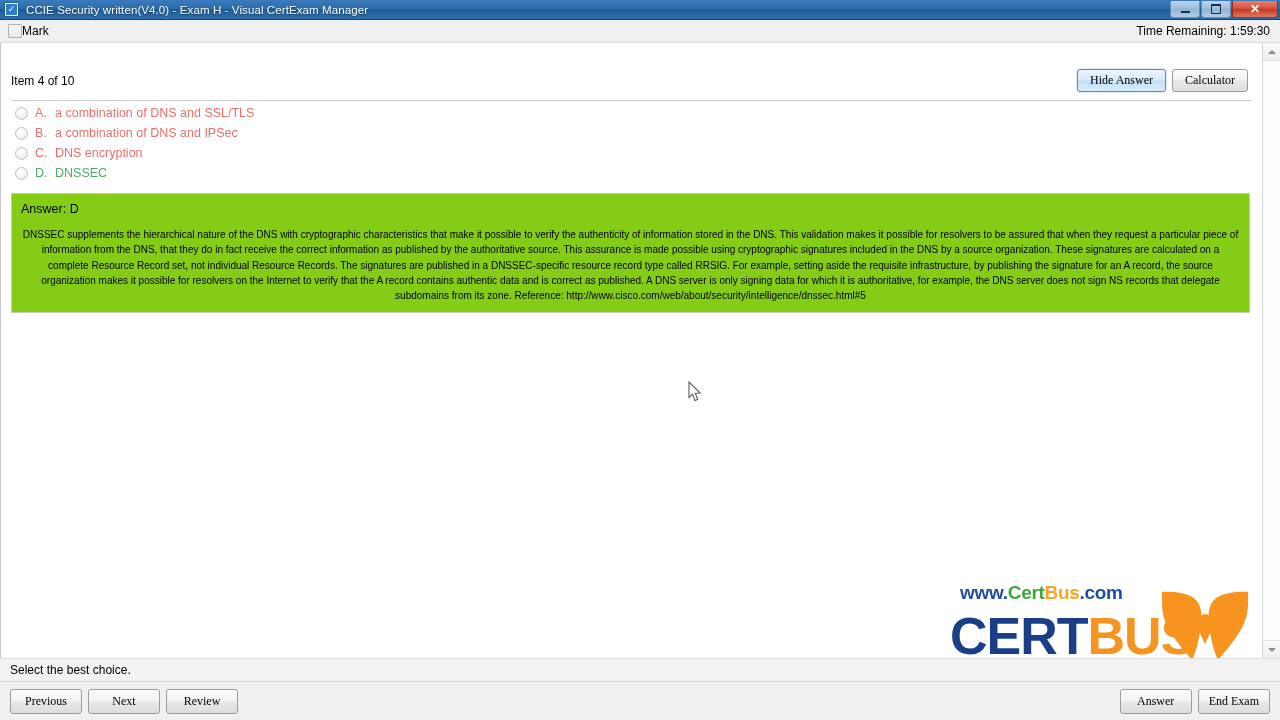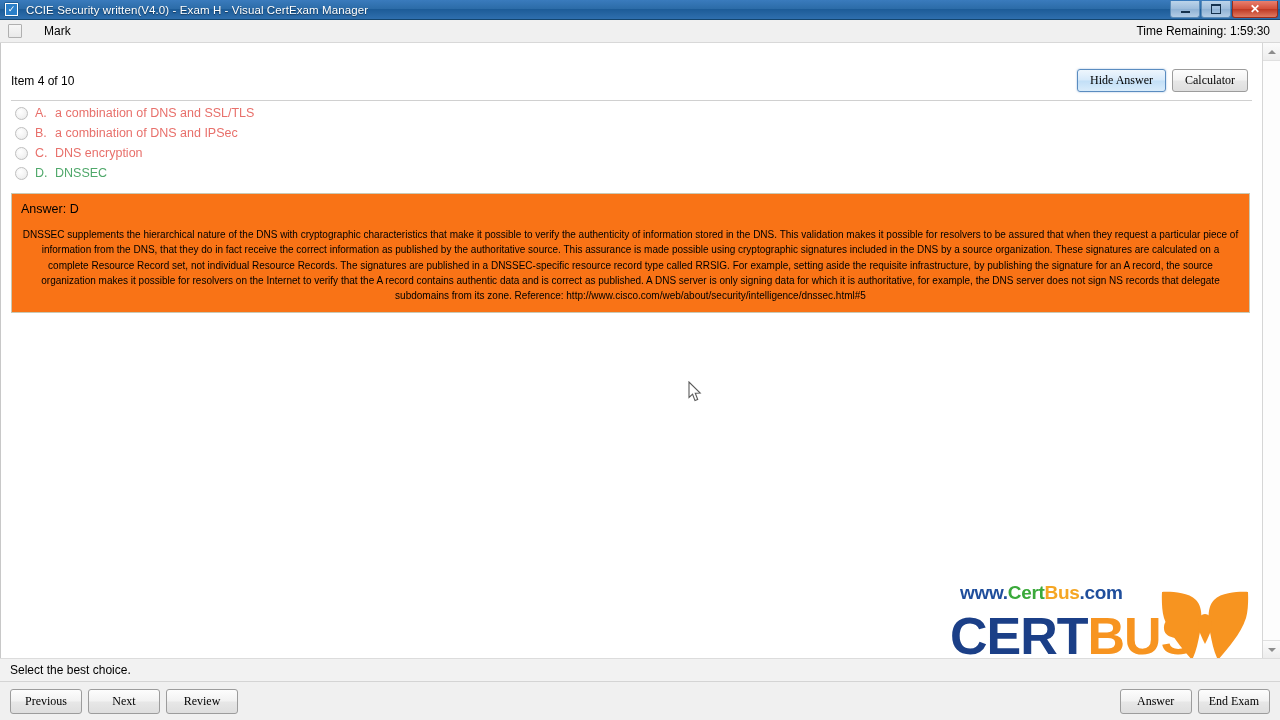--- a/index.html
+++ b/index.html
@@ -109,21 +109,21 @@
     background: #f0f0f0;
     display: flex;
     align-items: center;
     padding: 0 8px;
     flex: 0 0 auto;
     position: relative;
   }
   .mark-check-wrap {
     display: flex;
     align-items: center;
-    gap: 22px;
+    gap: 0;
   }
   .checkbox {
     width: 12px; height: 12px;
     border: 1px solid #b0b0b0;
     background: linear-gradient(to bottom, #f7f7f7, #e9e9e9);
     border-radius: 1px;
     display: inline-block;
   }
   .mark-label { font-size: 12px; color: #000; }
   .timer {
@@ -209,21 +209,21 @@
   }
   .opt-letter { width: 13px; font-size: 12.5px; }
   .opt-text { font-size: 12.5px; }
   .opt-wrong { color: #e8706b; }
   .opt-correct { color: #4fa86a; }
 
   
   .answer-box {
     margin: 10px 2px 0 0;
     border: 1px solid #c9c9b4;
-    background: #f97316;
+    background: #84cc16;
     padding: 8px 9px 9px 9px;
   }
   .answer-head {
     font-size: 12.5px;
     color: #000;
     margin-bottom: 11px;
   }
   .answer-body {
     font-size: 10px;
     line-height: 15.3px;

